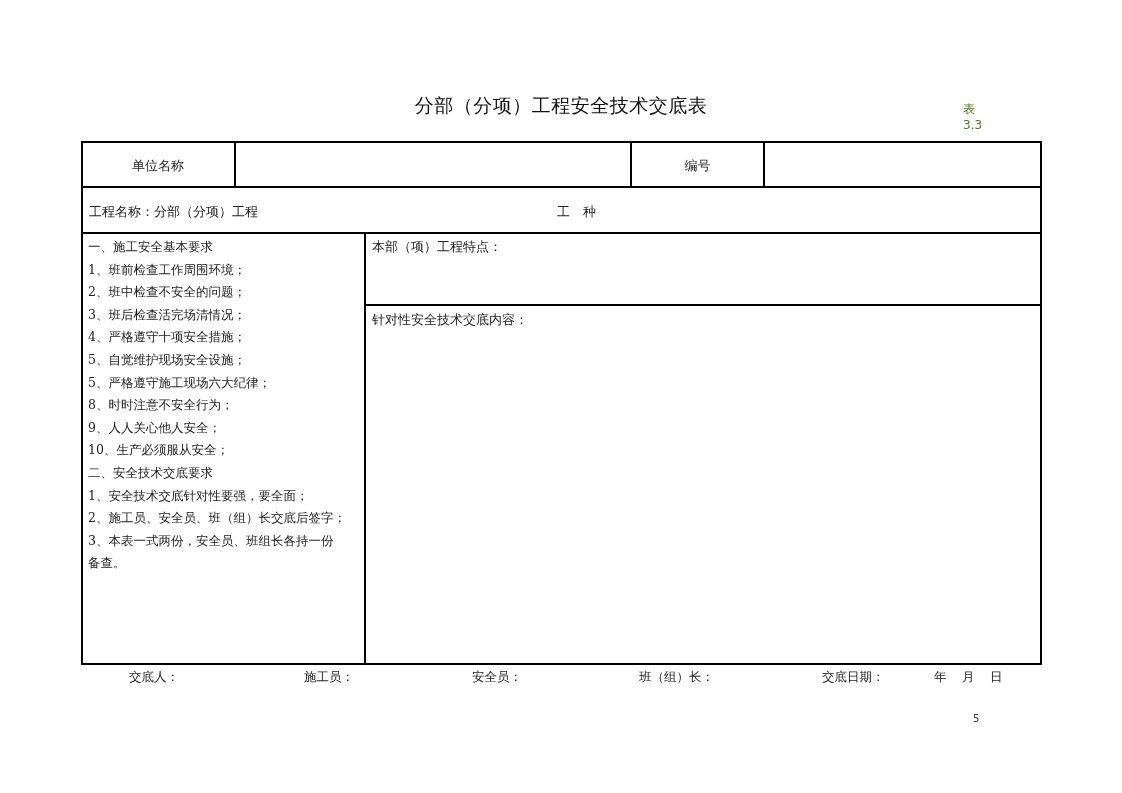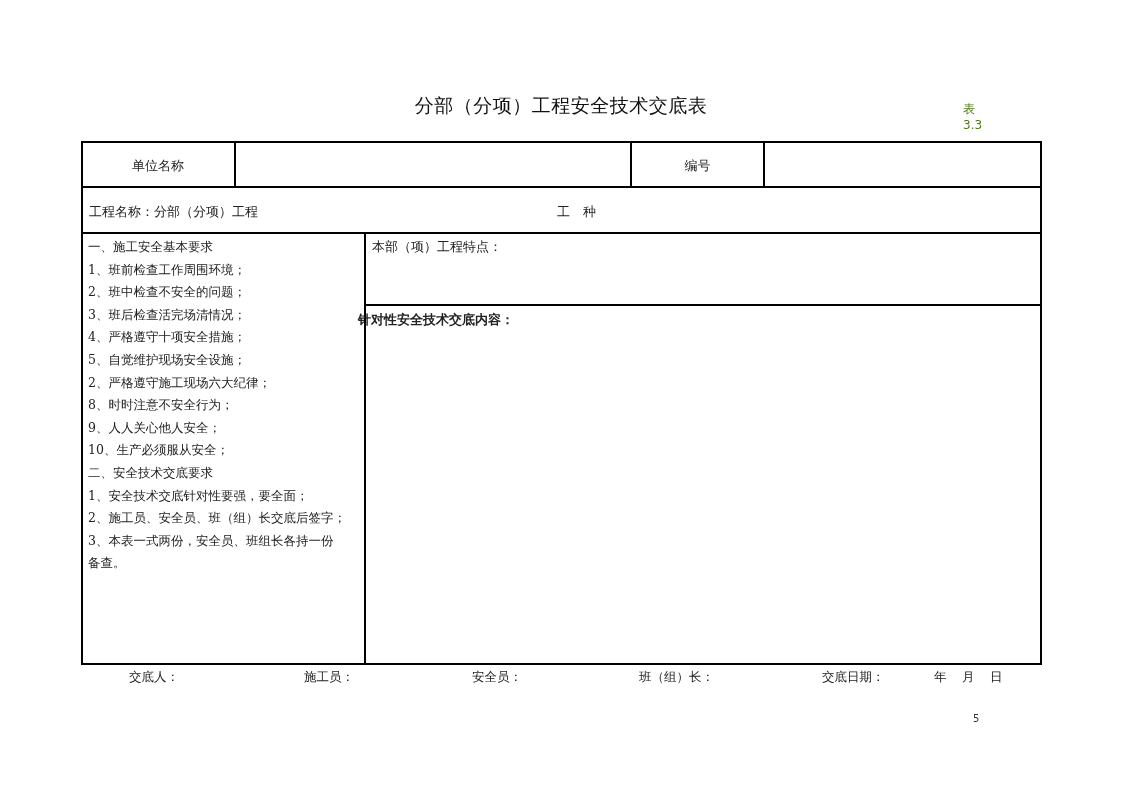--- a/index.html
+++ b/index.html
@@ -87,34 +87,34 @@
   <div class="cell-text" style="left:89px; top:203px;">工程名称：分部（分项）工程</div>
   <div class="cell-text" style="left:557px; top:203px;">工　种</div>
 
   <div class="req-list">
     <div>一、施工安全基本要求</div>
     <div>1、班前检查工作周围环境；</div>
     <div>2、班中检查不安全的问题；</div>
     <div>3、班后检查活完场清情况；</div>
     <div>4、严格遵守十项安全措施；</div>
     <div>5、自觉维护现场安全设施；</div>
-    <div>2、严格遵守施工现场六大纪律；</div>
+    <div>5、严格遵守施工现场六大纪律；</div>
     <div>8、时时注意不安全行为；</div>
     <div>9、人人关心他人安全；</div>
     <div>10、生产必须服从安全；</div>
     <div>二、安全技术交底要求</div>
     <div>1、安全技术交底针对性要强，要全面；</div>
     <div>2、施工员、安全员、班（组）长交底后签字；</div>
     <div>3、本表一式两份，安全员、班组长各持一份</div>
     <div>备查。</div>
   </div>
 
   <div class="cell-text" style="left:372px; top:238px;">本部（项）工程特点：</div>
   <div class="cell-text" style="left:372px; top:258px; width:660px; height:42px;"></div>
-  <div class="cell-text" style="left:358px; top:311px;font-weight:bold;">针对性安全技术交底内容：</div>
+  <div class="cell-text" style="left:372px; top:311px;">针对性安全技术交底内容：</div>
   <div class="cell-text" style="left:372px; top:332px; width:660px; height:325px;"></div>
 
   <div class="sig-row">
     <span style="left:121px;">交底人：</span>
     <span style="left:296px;">施工员：</span>
     <span style="left:464px;">安全员：</span>
     <span style="left:631px;">班（组）长：</span>
     <span style="left:814px;">交底日期：</span>
     <span style="left:926px;">年</span>
     <span style="left:954px;">月</span>

